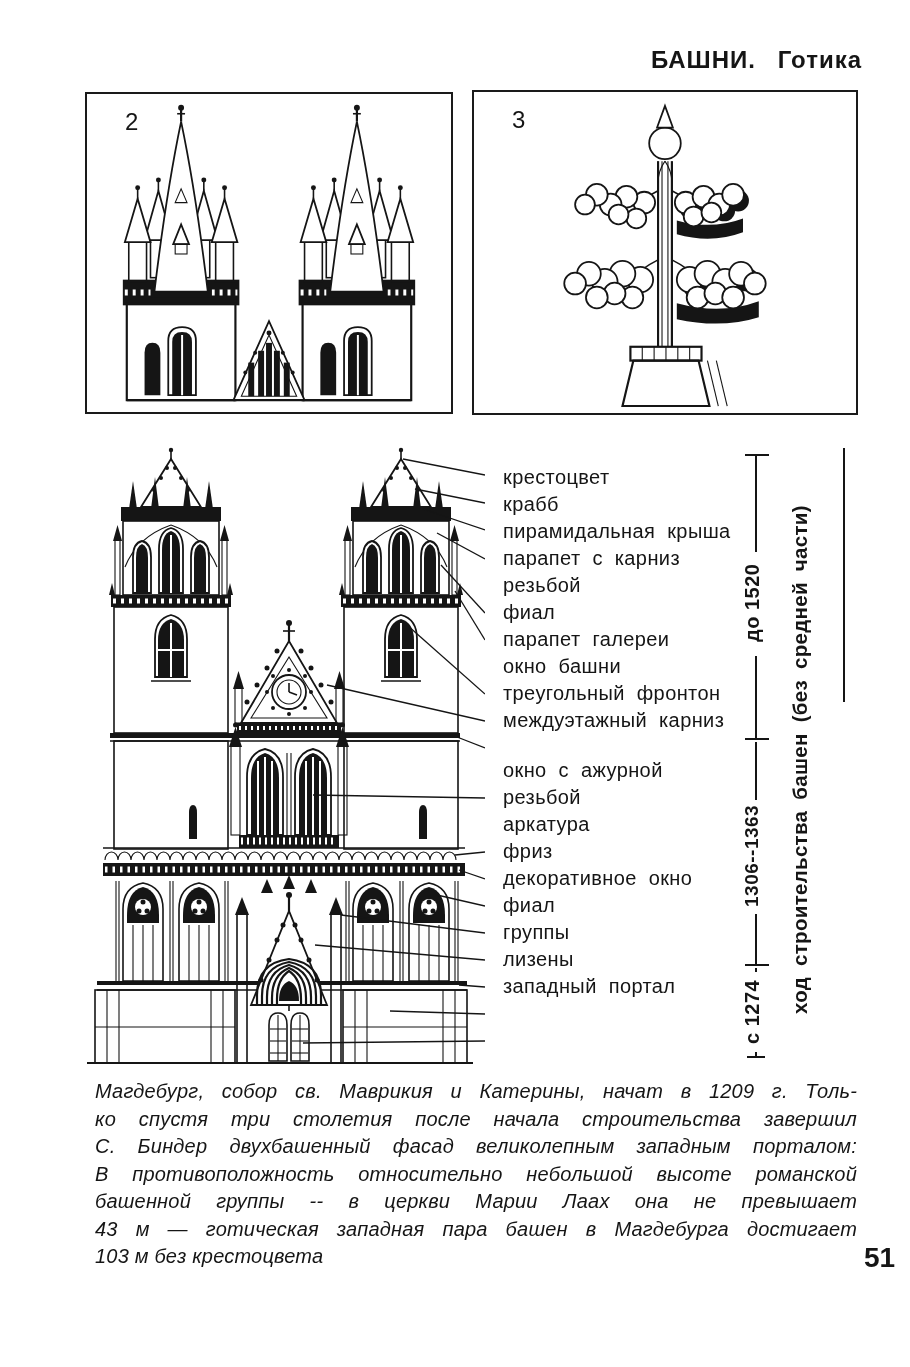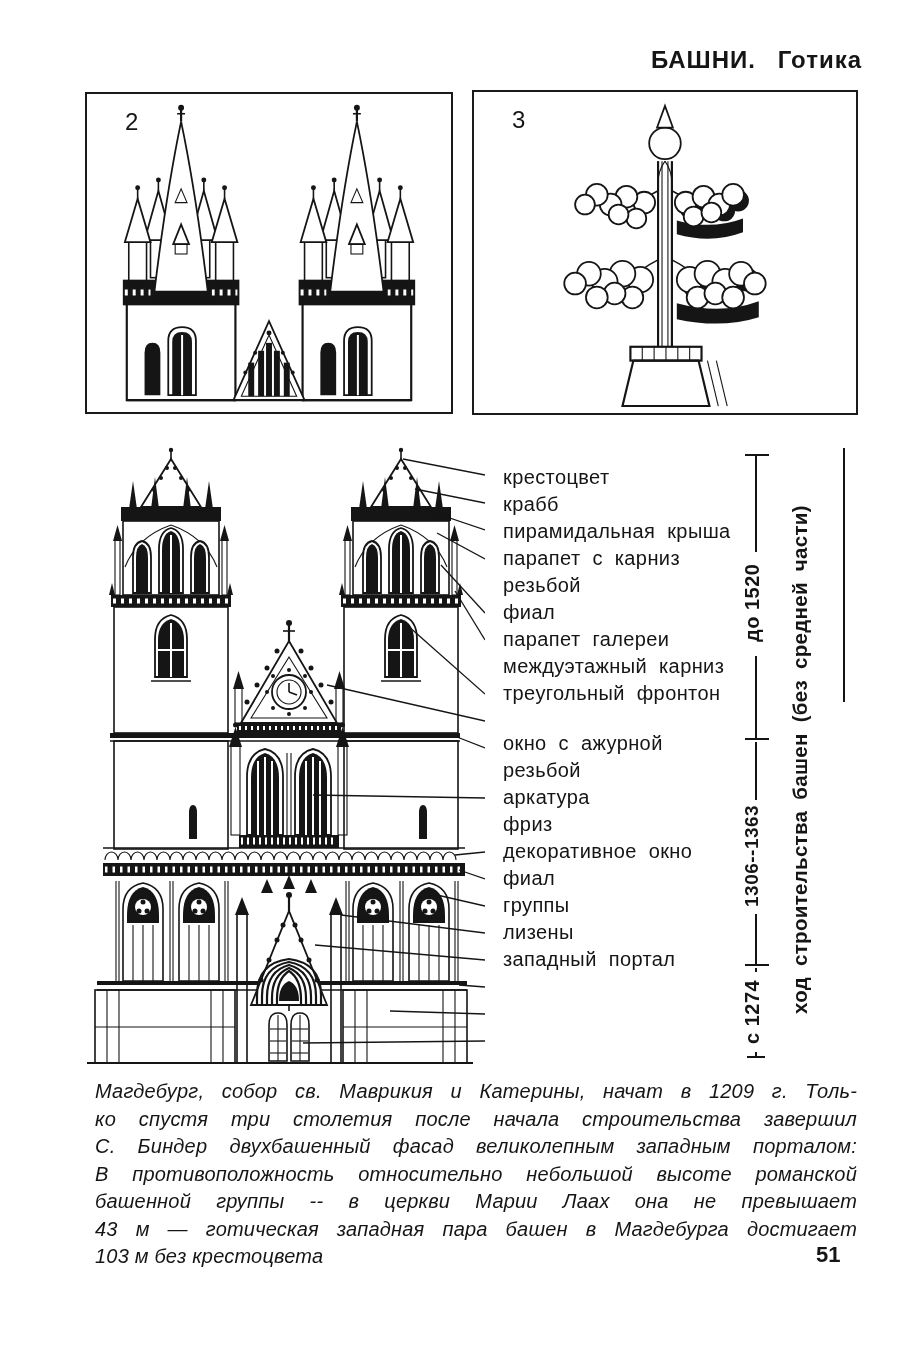--- a/index.html
+++ b/index.html
@@ -19,21 +19,21 @@
   .tick{background:#151515;height:2px;}
   .vtext{writing-mode:vertical-rl;transform:rotate(180deg);text-align:center;}
   .period{left:741px;width:32px;font-weight:bold;font-size:20px;letter-spacing:.5px;}
   .p2{font-size:19px;}
   .tcaption{left:788px;top:468px;height:584px;width:36px;font-weight:bold;font-size:20.5px;
             word-spacing:5px;letter-spacing:.3px;}
   .rrule{left:843px;top:448px;width:2px;height:254px;background:#151515;}
   .bodytext{left:95px;top:1078px;width:762px;font-size:20px;line-height:27.5px;letter-spacing:.2px;font-style:italic;}
   .bline{text-align:justify;text-align-last:justify;white-space:nowrap;}
   .bline:last-child{text-align-last:left;}
-  .pagenum{left:816px;top:1242px;font-size:22px;font-weight:bold;text-align:right;}
+  .pagenum{left:864px;top:1242px;font-size:28px;font-weight:bold;text-align:right;}
   svg{display:block;}
   .s{fill:none;stroke:#151515;stroke-width:1.6px;}
   .s1{fill:none;stroke:#151515;stroke-width:1.1px;}
   .s2{fill:none;stroke:#151515;stroke-width:2.2px;}
   .f{fill:#151515;stroke:none;}
   .fw{fill:#ffffff;stroke:#151515;stroke-width:1.8px;}
   .wl{stroke:#ffffff;stroke-width:2px;fill:none;}
 </style>
 </head>
 <body>
@@ -404,22 +404,23 @@
 
   <div class="abs labels">
 
   <div class="dlabel">крестоцвет</div>
       <div class="dlabel">крабб</div>
       <div class="dlabel">пирамидальная  крыша</div>
       <div class="dlabel">парапет  с  карниз
 резьбой</div>
       <div class="dlabel">фиал</div>
       <div class="dlabel">парапет  галереи</div>
+      <div class="dlabel">окно  башни</div>
+      <div class="dlabel">треугольный  фронтон</div>
       <div class="dlabel">междуэтажный  карниз</div>
-      <div class="dlabel">треугольный  фронтон</div>
       <div class="dlabel gap-before">окно  с  ажурной
 резьбой</div>
       <div class="dlabel">аркатура</div>
       <div class="dlabel">фриз</div>
       <div class="dlabel">декоративное  окно</div>
       <div class="dlabel">фиал</div>
       <div class="dlabel">группы</div>
       <div class="dlabel">лизены</div>
       <div class="dlabel">западный  портал</div>
     </div>

